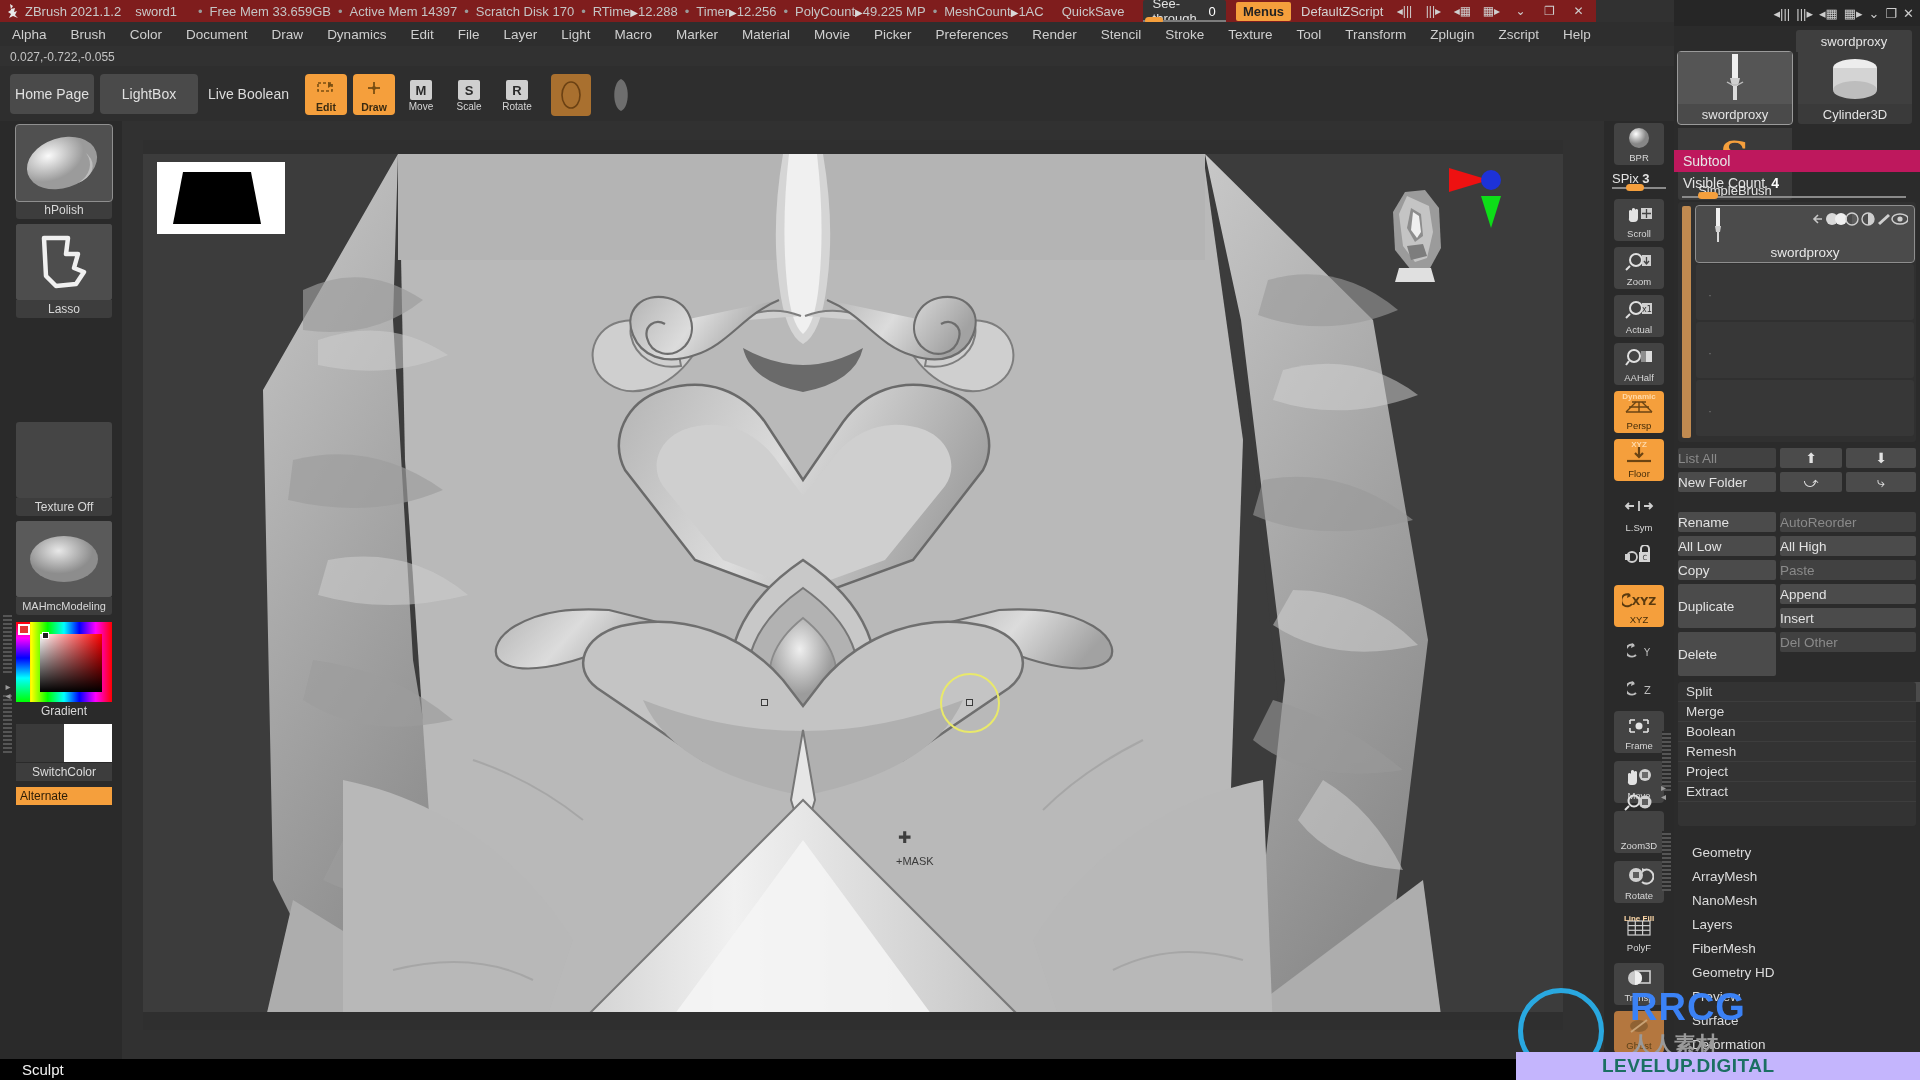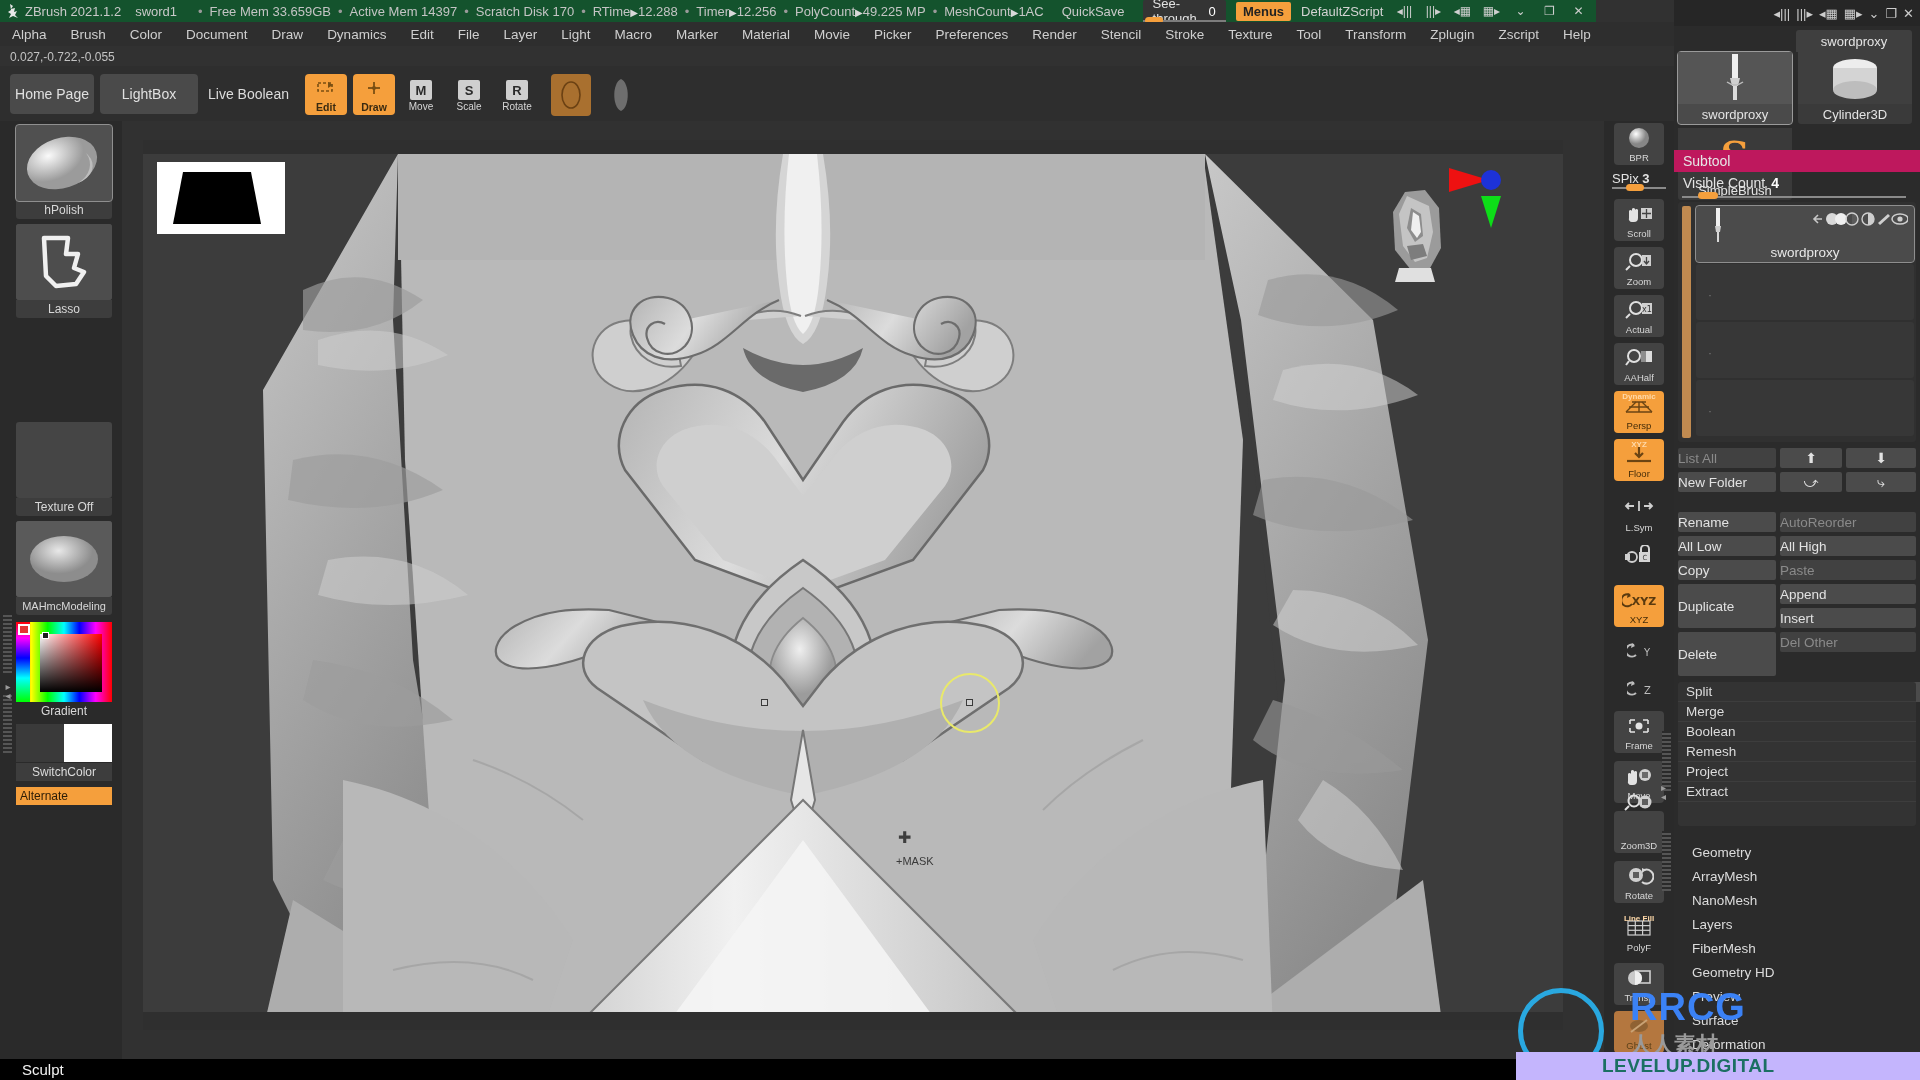--- a/index.html
+++ b/index.html
@@ -2,21 +2,21 @@
 <html><head>
 <meta charset="utf-8">
 <style>
   * { box-sizing: border-box; margin:0; padding:0; }
   html,body { width:1920px; height:1080px; overflow:hidden; background:#2b2b2b;
     font-family:"Liberation Sans", sans-serif; color:#d6d6d6; }
   #app { position:relative; width:1920px; height:1080px; background:#313131; }
 
   
   .titlebar { position:absolute; left:0; top:0; width:1596px; height:22px;
-     background:#14532d; display:flex; align-items:center; font-size:13px; color:#c9c9c9; }
+     background:#7f1d1d; display:flex; align-items:center; font-size:13px; color:#c9c9c9; }
   .tb-logo { width:20px; height:18px; margin:0 4px 0 6px; display:flex; align-items:center; justify-content:center; color:#e8e8e8; font-size:14px;}
   .tb-item { margin-right:14px; white-space:nowrap; }
   .tb-stat { margin-right:0px; white-space:nowrap; color:#c4c4c4; }
   .bullet { color:#9a9a9a; margin:0 7px; }
   .tri { color:#d9d9d9; font-size:10px; }
   .tb-right { margin-left:auto; display:flex; align-items:center; height:22px; }
   .tb-right .tb-item { margin-right:18px; }
   .seethru { position:relative; padding:0 10px; height:22px; display:flex; align-items:center;
      background:#343434; border-radius:2px; }
   .seethru .label { font-size:13px; color:#e2e2e2; }

